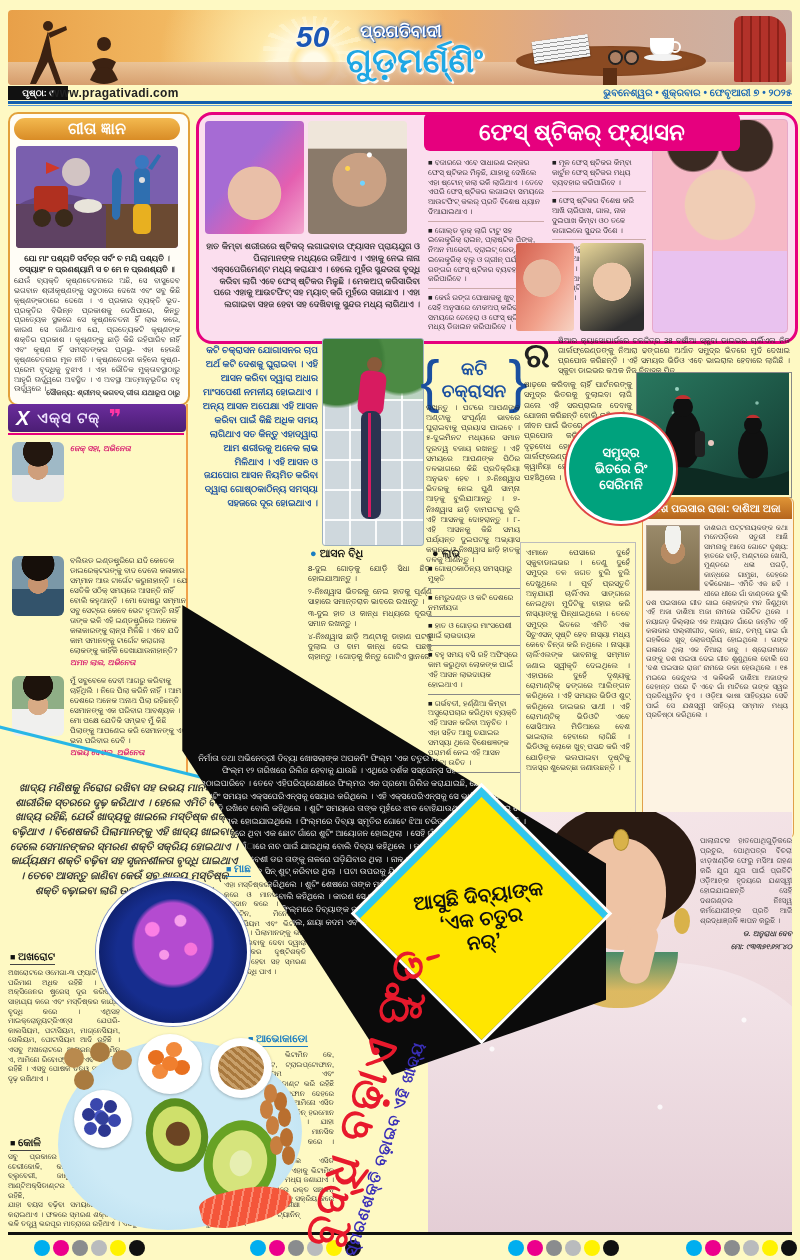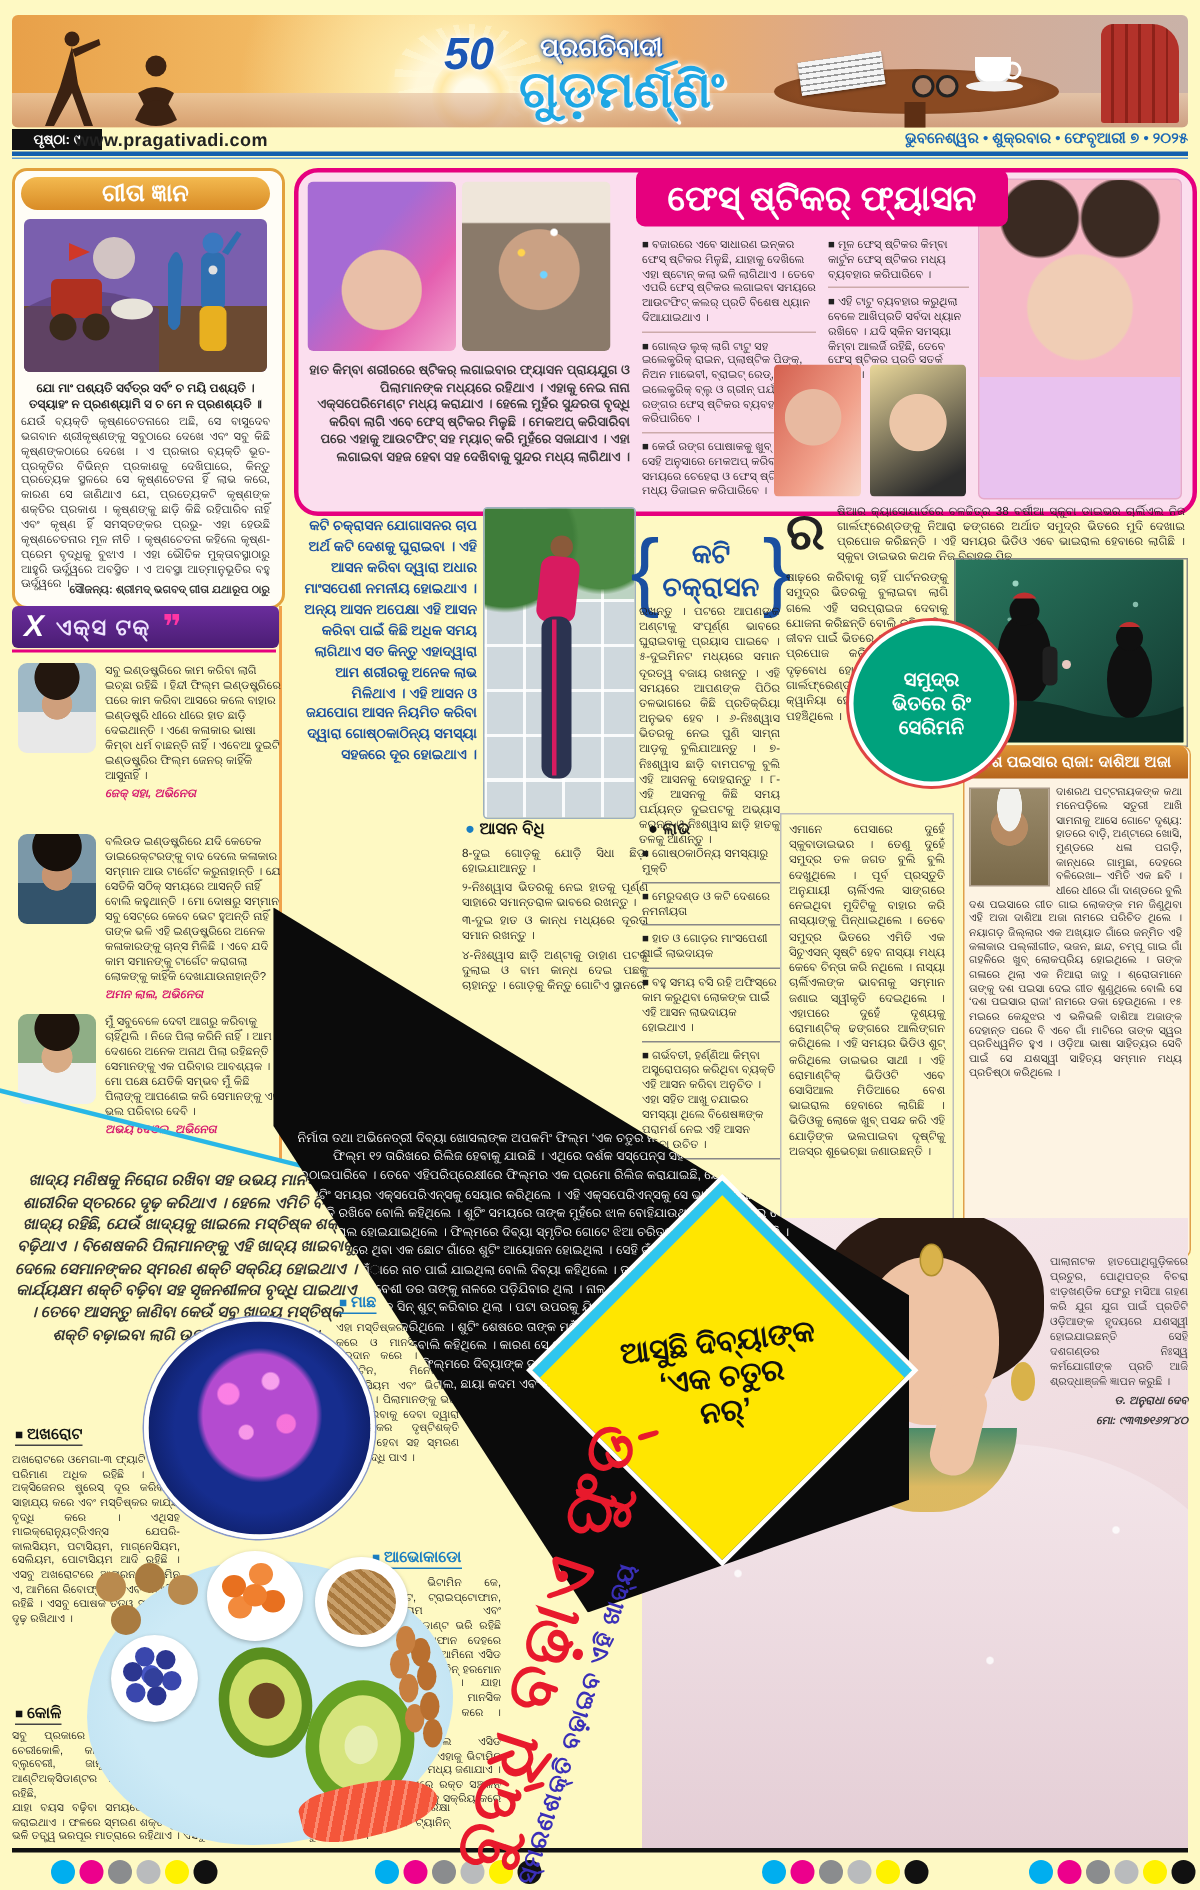--- a/index.html
+++ b/index.html
@@ -69,21 +69,21 @@
   .xt-photo.p2{background:radial-gradient(circle at 50% 14%, #160f0a 0 28%, transparent 29%),
                radial-gradient(circle at 50% 46%, #c79470 0 24%, transparent 25%),
                linear-gradient(#7b98a8 55%,#33536b 55%);}
   .xt-photo.p3{background:radial-gradient(circle at 50% 16%, #1d130c 0 26%, transparent 27%),
                radial-gradient(circle at 50% 48%, #d8ab85 0 25%, transparent 26%),
                linear-gradient(#8fae86 55%,#f0f0ee 55%);}
   .xt-text{font-size:7.6px;line-height:1.32;color:#222;}
   .xt-author{display:block;margin-top:2px;color:#d6186e;font-weight:900;font-style:italic;font-size:7.8px;}
   
   .stbox{left:196px;top:112px;width:596px;height:226px;border:3px solid #e6007e;border-radius:16px;background:#fbdeee;}
-  .st-head{left:424px;top:113px;width:248px;height:38px;background:#e6007e;border-radius:6px;z-index:3;
+  .st-head{left:424px;top:113px;width:316px;height:38px;background:#e6007e;border-radius:6px;z-index:3;
            display:flex;align-items:center;justify-content:center;color:#fff;font-weight:900;font-size:23px;}
   .st-p1{left:205px;top:121px;width:99px;height:113px;border-radius:4px;z-index:2;
     background:radial-gradient(circle at 50% 64%, #e9bfa8 0 30%, transparent 31%),
                linear-gradient(130deg,#a66bd4 0 40%,#e45fb0 70%,#f3a8cf 100%);}
   .st-p2{left:308px;top:121px;width:99px;height:113px;border-radius:4px;z-index:2;
     background:radial-gradient(circle at 62% 30%, #fff 0 2px, transparent 3px),
                radial-gradient(circle at 40% 42%, #ffd34d 0 2px, transparent 3px),
                radial-gradient(circle at 55% 55%, #6fd3ff 0 2px, transparent 3px),
                radial-gradient(circle at 52% 52%, #caa184 0 34%, transparent 35%),
                linear-gradient(#efe6da 0 24%,#8a7a6a 25% 100%);}
@@ -312,21 +312,20 @@
   <div class="abs xt-h">
     <span class="xt-x">X</span>
     <span class="xt-t">ଏକ୍ସ ଟକ୍</span>
     <span class="xt-q">❞</span>
   </div>
   <div class="abs xt-underline"></div>
 
   <div class="abs xt-item" style="left:12px;top:442px;">
     <div class="xt-photo"></div>
     <div class="xt-text">
-      <span>ସବୁ ଇଣ୍ଡଷ୍ଟ୍ରିରେ କାମ କରିବା ଲାଗି ଇଚ୍ଛା ରହିଛି । ହିନ୍ଦୀ ଫିଲ୍ମ ଇଣ୍ଡଷ୍ଟ୍ରିରେ ପରେ କାମ କରିବା ଆସରେ କଲେ ବାହାର ଇଣ୍ଡଷ୍ଟ୍ରି ଧୀରେ ଧୀରେ ହାତ ଛାଡ଼ି ଦେଇଥାନ୍ତି । ଏଣେ କଳାକାର ଭାଷା କିମ୍ବା ଧର୍ମ ବାଛନ୍ତି ନାହିଁ । ଏବେଆ ଦୁଇଟି ଇଣ୍ଡଷ୍ଟ୍ରିର ଫିଲ୍ମ ଜେନର୍ କାହିଁକି ଆସୁନାହିଁ ।</span>
       <span class="xt-author">ଜେକ୍ ସହା, ଅଭିନେତା</span>
     </div>
   </div>
   <div class="abs xt-item" style="left:12px;top:556px;">
     <div class="xt-photo p2"></div>
     <div class="xt-text">
       <span>ବଲିଉଡ ଇଣ୍ଡଷ୍ଟ୍ରିରେ ଯଦି କେତେକ ଡାଇରେକ୍ଟରଙ୍କୁ ବାଦ ଦେଲେ କଳାକାର ସମ୍ମାନ ଆଉ ଟାର୍ଗେଟ କରୁନାହାନ୍ତି । ଯେ ସେତିକି ସଠିକ୍ ସମୟରେ ଆସନ୍ତି ନାହିଁ ବୋଲି କହୁଥାନ୍ତି । ମୋ ଦୋଷରୁ ସମ୍ମାନ ସବୁ ସେଟ୍‌ରେ କେବେ ଭେଟ ହୁଅନ୍ତି ନାହିଁ । ତାଙ୍କ ଭଳି ଏହି ଇଣ୍ଡଷ୍ଟ୍ରିରେ ଅନେକ କଳାକାରଙ୍କୁ ଚାନ୍ସ ମିଳିଛି । ଏବେ ଯଦି କାମ ସମାନଙ୍କୁ ଟାର୍ଗେଟ କରାଗଲା ଲୋକଙ୍କୁ କାହିଁକି ଦେଖାଯାଉନାହାନ୍ତି?</span>
       <span class="xt-author">ଅମନ ଲାଲ, ଅଭିନେତା</span>
     </div>
   </div>
@@ -343,20 +342,21 @@
   <div class="abs st-p1"></div>
   <div class="abs st-p2"></div>
   <div class="abs st-cap">ହାତ କିମ୍ବା ଶରୀରରେ ଷ୍ଟିକର୍ ଲଗାଇବାର ଫ୍ୟାସନ ପ୍ରାୟଯୁଗ ଓ ପିଲାମାନଙ୍କ ମଧ୍ୟରେ ରହିଥାଏ । ଏହାକୁ ନେଇ ନାନା ଏକ୍ସପେରିମେଣ୍ଟ ମଧ୍ୟ କରାଯାଏ । ହେଲେ ମୁହଁର ସୁନ୍ଦରତା ବୃଦ୍ଧି କରିବା ଲାଗି ଏବେ ଫେସ୍ ଷ୍ଟିକର ମିଳୁଛି । ମେକଅପ୍ କରିସାରିବା ପରେ ଏହାକୁ ଆଉଟଫିଟ୍ ସହ ମ୍ୟାଚ୍ କରି ମୁହଁରେ ସଜାଯାଏ । ଏହା ଲଗାଇବା ସହଜ ହେବା ସହ ଦେଖିବାକୁ ସୁନ୍ଦର ମଧ୍ୟ ଲାଗିଥାଏ ।</div>
   <div class="abs st-col1">
     <p class="st-b">ବଜାରରେ ଏବେ ସାଧାରଣ ଇନ୍କର ଫେସ୍ ଷ୍ଟିକର ମିଳୁଛି, ଯାହାକୁ ଦେଖିଲେ ଏହା ଷ୍ଟୋନ୍ କଲା ଭଳି ଲାଗିଥାଏ । ତେବେ ଏପରି ଫେସ୍ ଷ୍ଟିକର ଲଗାଇବା ସମୟରେ ଆଉଟଫିଟ୍ କଲର୍ ପ୍ରତି ବିଶେଷ ଧ୍ୟାନ ଦିଆଯାଇଥାଏ ।</p>
     <p class="st-b">ଗୋଲ୍ଡ ଲୁକ୍ ଲାଗି ଟାଟୁ ସହ ଇଲେକ୍ଟ୍ରିକ୍ ରାଇନ, ପ୍ଲାଷ୍ଟିକ ପିଙ୍କ୍, ନିଅନ ମାଭେବୀ, ବ୍ରାଇଟ୍ ରେଡ୍, ଇଲେକ୍ଟ୍ରିକ୍ ବ୍ଲୁ ଓ ଗ୍ରୀନ୍ ପର୍ଯ୍ୟନ୍ତ ରଙ୍ଗର ଫେସ୍ ଷ୍ଟିକର ବ୍ୟବହାର କରିପାରିବେ ।</p>
     <p class="st-b">କେଉଁ ରଙ୍ଗ ପୋଷାକକୁ ଖୁବ୍ ମାନିଥାଏ, ସେହି ଅନୁସାରେ ମେକଅପ୍ କରିବା ସମୟରେ ଚେହେରା ଓ ଫେସ୍ ଷ୍ଟିକର ମଧ୍ୟ ଡିଜାଇନ କରିପାରିବେ ।</p>
   </div>
   <div class="abs st-col2">
     <p class="st-b">ମୂଳ ଫେସ୍ ଷ୍ଟିକର କିମ୍ବା କାର୍ଟୁନ ଫେସ୍ ଷ୍ଟିକର ମଧ୍ୟ ବ୍ୟବହାର କରିପାରିବେ ।</p>
+    <p class="st-b">ଫେସ୍ ଷ୍ଟିକର ବିଶେଷ କରି ଆଖି ଚାରିପାଖ, ଗାଲ, ନାକ ଦୁଇପାଖ କିମ୍ବା ଓଠ ତଳେ ଲଗାଇଲେ ସୁନ୍ଦର ଦିଶେ ।</p>
     <p class="st-b">ଏହି ଟାଟୁ ବ୍ୟବହାର କରୁଥିଲା ବେଳେ ଆଖିପ୍ରତି ସର୍ବଦା ଧ୍ୟାନ ରଖିବେ । ଯଦି ସ୍କିନ ସମସ୍ୟା କିମ୍ବା ଆଲର୍ଜି ରହିଛି, ତେବେ ଫେସ୍ ଷ୍ଟିକର ପ୍ରତି ସତର୍କ ରହିବେ ।</p>
   </div>
   <div class="abs st-m1"></div>
   <div class="abs st-m2"></div>
   <div class="abs st-big"></div>
 
   <div class="abs yg-intro">କଟି ଚକ୍ରାସନ ଯୋଗାସନର ଚାପ ଅର୍ଥ କଟି ଦେଶକୁ ଘୁରାଇବା । ଏହି ଆସନ କରିବା ଦ୍ୱାରା ଅଧାର ମାଂସପେଶୀ ନମନୀୟ ହୋଇଥାଏ । ଅନ୍ୟ ଆସନ ଅପେକ୍ଷା ଏହି ଆସନ କରିବା ପାଇଁ କିଛି ଅଧିକ ସମୟ ଲାଗିଥାଏ ସତ କିନ୍ତୁ ଏହାଦ୍ୱାରା ଆମ ଶରୀରକୁ ଅନେକ ଲାଭ ମିଳିଥାଏ । ଏହି ଆସନ ଓ ଜଯପୋଗ ଆସନ ନିୟମିତ କରିବା ଦ୍ୱାରା ଗୋଷ୍ଠକାଠିନ୍ୟ ସମସ୍ୟା ସହଜରେ ଦୂର ହୋଇଥାଏ ।</div>
   <div class="abs yg-photo">
     <div class="yg-head2"></div>
     <div class="yg-torso"></div>

